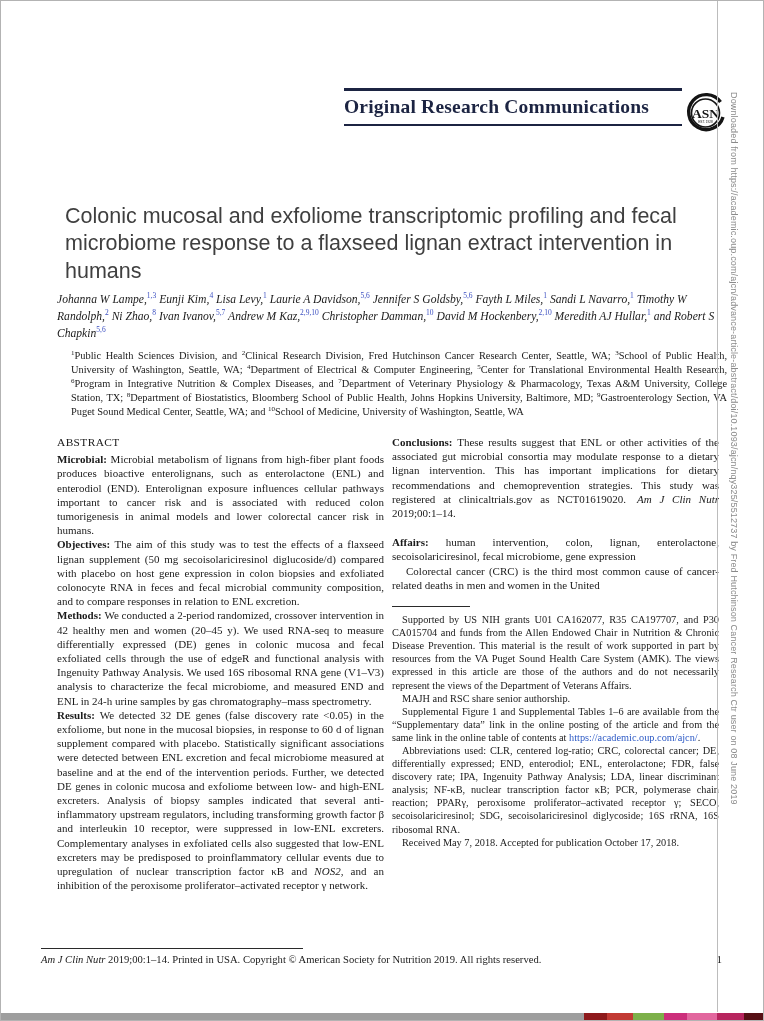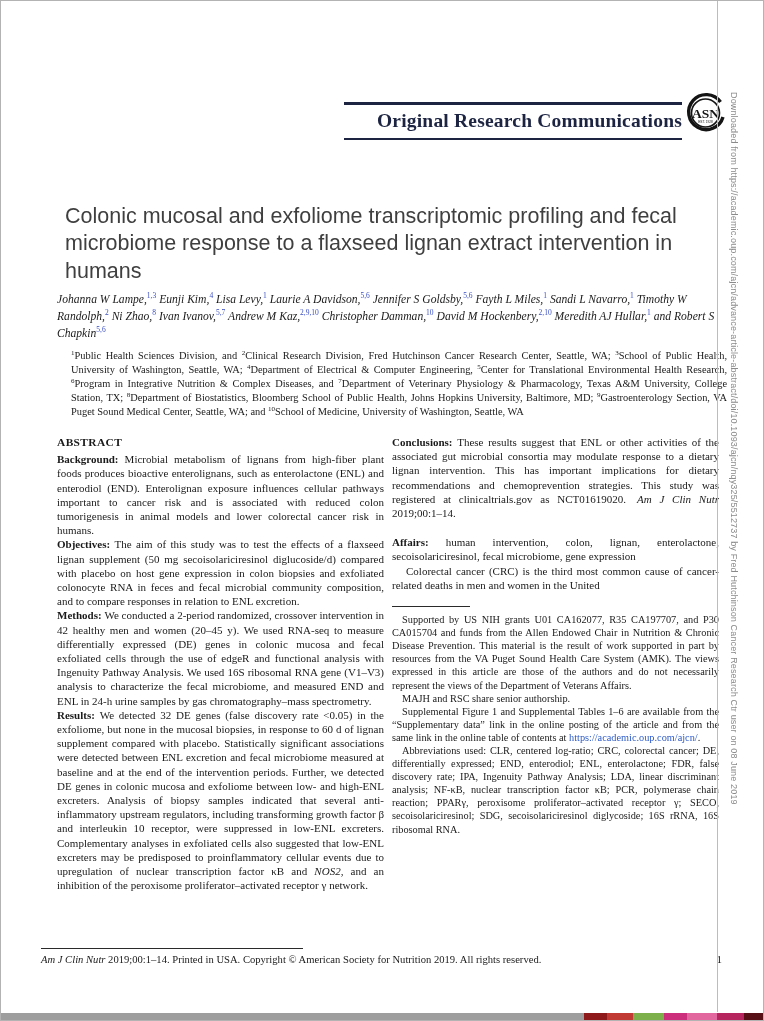--- a/index.html
+++ b/index.html
@@ -5,23 +5,23 @@
   * { margin:0; padding:0; box-sizing:border-box; }
   html,body { width:764px; height:1021px; }
   body {
     position:relative; background:#ffffff; overflow:hidden;
     font-family:"Liberation Serif", serif; color:#1a1a1a;
   }
   .frame { position:absolute; inset:0; border:1px solid #b3b3b3; pointer-events:none; }
 
   
   .banner {
-    position:absolute; top:102px; left:344px; width:338px;
+    position:absolute; top:88px; left:344px; width:338px;
     border-top:3px solid #1c2442; border-bottom:2px solid #1c2442;
-    padding:5px 0 6px; text-align:right;
+    padding:5px 0 6px; text-align:left;
   }
   .banner-title {
     font-family:"Liberation Serif", serif; font-weight:bold;
     font-size:19.5px; color:#1c2442; letter-spacing:0.2px;
   }
   .logo { position:absolute; top:91px; left:684px; width:44px; height:48px; }
 
   
   .title {
     position:absolute; top:203px; left:57px; width:660px;
@@ -35,21 +35,21 @@
   .authors sup { color:#3b4fc1; font-style:normal; font-size:7.5px; line-height:0; }
   .affils {
     position:absolute; top:349px; left:71px; width:656px;
     font-size:10.4px; line-height:13.9px; text-align:justify;
   }
   .affils sup { font-size:7px; line-height:0; }
 
   
   .columns { position:absolute; top:435px; left:57px; width:662px; display:flex; gap:8px; }
   .col { width:327px; font-size:11px; line-height:14.2px; text-align:justify; }
-  .abstract-head { font-weight:bold; font-size:11.4px; letter-spacing:0.4px; margin-bottom:3px; text-align:left; }
+  .abstract-head { font-weight:normal; font-size:11.4px; letter-spacing:0.4px; margin-bottom:3px; text-align:left; }
   .sec { margin:0; }
   .keywords { margin-top:15px; }
   .intro-head { font-size:13.5px; font-weight:bold; margin:30px 0 8px; text-align:left; }
   .intro-para { text-indent:14px; }
   .fnrule { width:78px; border-top:1.2px solid #2a2a2a; margin:14px 0 6px; }
   .footnotes { font-size:10.3px; line-height:13.1px; }
   .footnotes p { text-indent:10px; margin:0; }
   .link { color:#2e5bc6; text-decoration:none; }
 
   
@@ -105,36 +105,37 @@
 <h1 class="title">Colonic mucosal and exfoliome transcriptomic profiling and fecal microbiome response to a flaxseed lignan extract intervention in humans</h1>
 
 <div class="authors"><span>Johanna W Lampe,</span><sup>1,3</sup> <span>Eunji Kim,</span><sup>4</sup> <span>Lisa Levy,</span><sup>1</sup> <span>Laurie A Davidson,</span><sup>5,6</sup> <span>Jennifer S Goldsby,</span><sup>5,6</sup> <span>Fayth L Miles,</span><sup>1</sup> <span>Sandi L Navarro,</span><sup>1</sup> <span>Timothy W Randolph,</span><sup>2</sup> <span>Ni Zhao,</span><sup>8</sup> <span>Ivan Ivanov,</span><sup>5,7</sup> <span>Andrew M Kaz,</span><sup>2,9,10</sup> <span>Christopher Damman,</span><sup>10</sup> <span>David M Hockenbery,</span><sup>2,10</sup> <span>Meredith AJ Hullar,</span><sup>1</sup> <span>and Robert S Chapkin</span><sup>5,6</sup> </div>
 
 <div class="affils"><sup>1</sup><span>Public Health Sciences Division, and </span><sup>2</sup><span>Clinical Research Division, Fred Hutchinson Cancer Research Center, Seattle, WA; </span><sup>3</sup><span>School of Public Health, University of Washington, Seattle, WA; </span><sup>4</sup><span>Department of Electrical &amp; Computer Engineering, </span><sup>5</sup><span>Center for Translational Environmental Health Research, </span><sup>6</sup><span>Program in Integrative Nutrition &amp; Complex Diseases, and </span><sup>7</sup><span>Department of Veterinary Physiology &amp; Pharmacology, Texas A&amp;M University, College Station, TX; </span><sup>8</sup><span>Department of Biostatistics, Bloomberg School of Public Health, Johns Hopkins University, Baltimore, MD; </span><sup>9</sup><span>Gastroenterology Section, VA Puget Sound Medical Center, Seattle, WA; and </span><sup>10</sup><span>School of Medicine, University of Washington, Seattle, WA</span></div>
 
 <div class="columns">
   <div class="col">
     <div class="abstract-head">ABSTRACT</div>
     <div>
-        <p class="sec"><b>Background: </b><span>Microbial metabolism of lignans from high-fiber plant foods produces bioactive enterolignans, such as enterolactone (ENL) and enterodiol (END). Enterolignan exposure influences cellular pathways important to cancer risk and is associated with reduced colon tumorigenesis in animal models and lower colorectal cancer risk in humans.</span></p>
+        <p class="sec"><b>Microbial: </b><span>Microbial metabolism of lignans from high-fiber plant foods produces bioactive enterolignans, such as enterolactone (ENL) and enterodiol (END). Enterolignan exposure influences cellular pathways important to cancer risk and is associated with reduced colon tumorigenesis in animal models and lower colorectal cancer risk in humans.</span></p>
         <p class="sec"><b>Objectives: </b><span>The aim of this study was to test the effects of a flaxseed lignan supplement (50 mg secoisolariciresinol diglucoside/d) compared with placebo on host gene expression in colon biopsies and exfoliated colonocyte RNA in feces and fecal microbial community composition, and to compare responses in relation to ENL excretion.</span></p>
         <p class="sec"><b>Methods: </b><span>We conducted a 2-period randomized, crossover intervention in 42 healthy men and women (20–45 y). We used RNA-seq to measure differentially expressed (DE) genes in colonic mucosa and fecal exfoliated cells through the use of edgeR and functional analysis with Ingenuity Pathway Analysis. We used 16S ribosomal RNA gene (V1–V3) analysis to characterize the fecal microbiome, and measured END and ENL in 24-h urine samples by gas chromatography–mass spectrometry.</span></p>
         <p class="sec"><b>Results: </b><span>We detected 32 DE genes (false discovery rate &lt;0.05) in the exfoliome, but none in the mucosal biopsies, in response to 60 d of lignan supplement compared with placebo. Statistically significant associations were detected between ENL excretion and fecal microbiome measured at baseline and at the end of the intervention periods. Further, we detected DE genes in colonic mucosa and exfoliome between low- and high-ENL excreters. Analysis of biopsy samples indicated that several anti-inflammatory upstream regulators, including transforming growth factor β and interleukin 10 receptor, were suppressed in low-ENL excreters. Complementary analyses in exfoliated cells also suggested that low-ENL excreters may be predisposed to proinflammatory cellular events due to upregulation of nuclear transcription factor κB and </span><span style="font-style: italic;">NOS2</span><span>, and an inhibition of the peroxisome proliferator–activated receptor γ network.</span></p>
       </div>
   </div>
   <div class="col">
     <p class="sec"><b>Conclusions: </b><span>These results suggest that ENL or other activities of the associated gut microbial consortia may modulate response to a dietary lignan intervention. This has important implications for dietary recommendations and chemoprevention strategies. This study was registered at clinicaltrials.gov as NCT01619020.  </span><span style="font-style: italic;">Am J Clin Nutr</span><span> 2019;00:1–14.</span></p>
     <p class="sec keywords"><b>Affairs: </b><span> human intervention, colon, lignan, enterolactone, secoisolariciresinol, fecal microbiome, gene expression</span></p>
     <p class="intro-para">Colorectal cancer (CRC) is the third most common cause of cancer-related deaths in men and women in the United</p>
     <div class="fnrule"></div>
     <div class="footnotes">
         <p class="fn"><span>Supported by US NIH grants U01 CA162077, R35 CA197707, and P30 CA015704 and funds from the Allen Endowed Chair in Nutrition &amp; Chronic Disease Prevention. This material is the result of work supported in part by resources from the VA Puget Sound Health Care System (AMK). The views expressed in this article are those of the authors and do not necessarily represent the views of the Department of Veterans Affairs.</span></p>
         <p class="fn"><span>MAJH and RSC share senior authorship.</span></p>
         <p class="fn"><span>Supplemental Figure 1 and Supplemental Tables 1–6 are available from the “Supplementary data” link in the online posting of the article and from the same link in the online table of contents at </span><a class="link" href="#">https://academic.oup.com/ajcn/</a><span>.</span></p>
         <p class="fn"><span>Abbreviations used: CLR, centered log-ratio; CRC, colorectal cancer; DE, differentially expressed; END, enterodiol; ENL, enterolactone; FDR, false discovery rate; IPA, Ingenuity Pathway Analysis; LDA, linear discriminant analysis; NF-κB, nuclear transcription factor κB; PCR, polymerase chain reaction; PPARγ, peroxisome proliferator–activated receptor γ; SECO, secoisolariciresinol; SDG, secoisolariciresinol diglycoside; 16S rRNA, 16S ribosomal RNA.</span></p>
+        <p class="fn"><span>Received May 7, 2018. Accepted for publication October 17, 2018.</span></p>
       </div>
   </div>
 </div>
 
 <div class="footer-rule"></div>
 <div class="footer">
   <span><span style="font-style: italic;">Am J Clin Nutr</span><span> 2019;00:1–14. Printed in USA. Copyright © American Society for Nutrition 2019. All rights reserved.</span></span>
   <span class="pagenum">1</span>
 </div>
 

